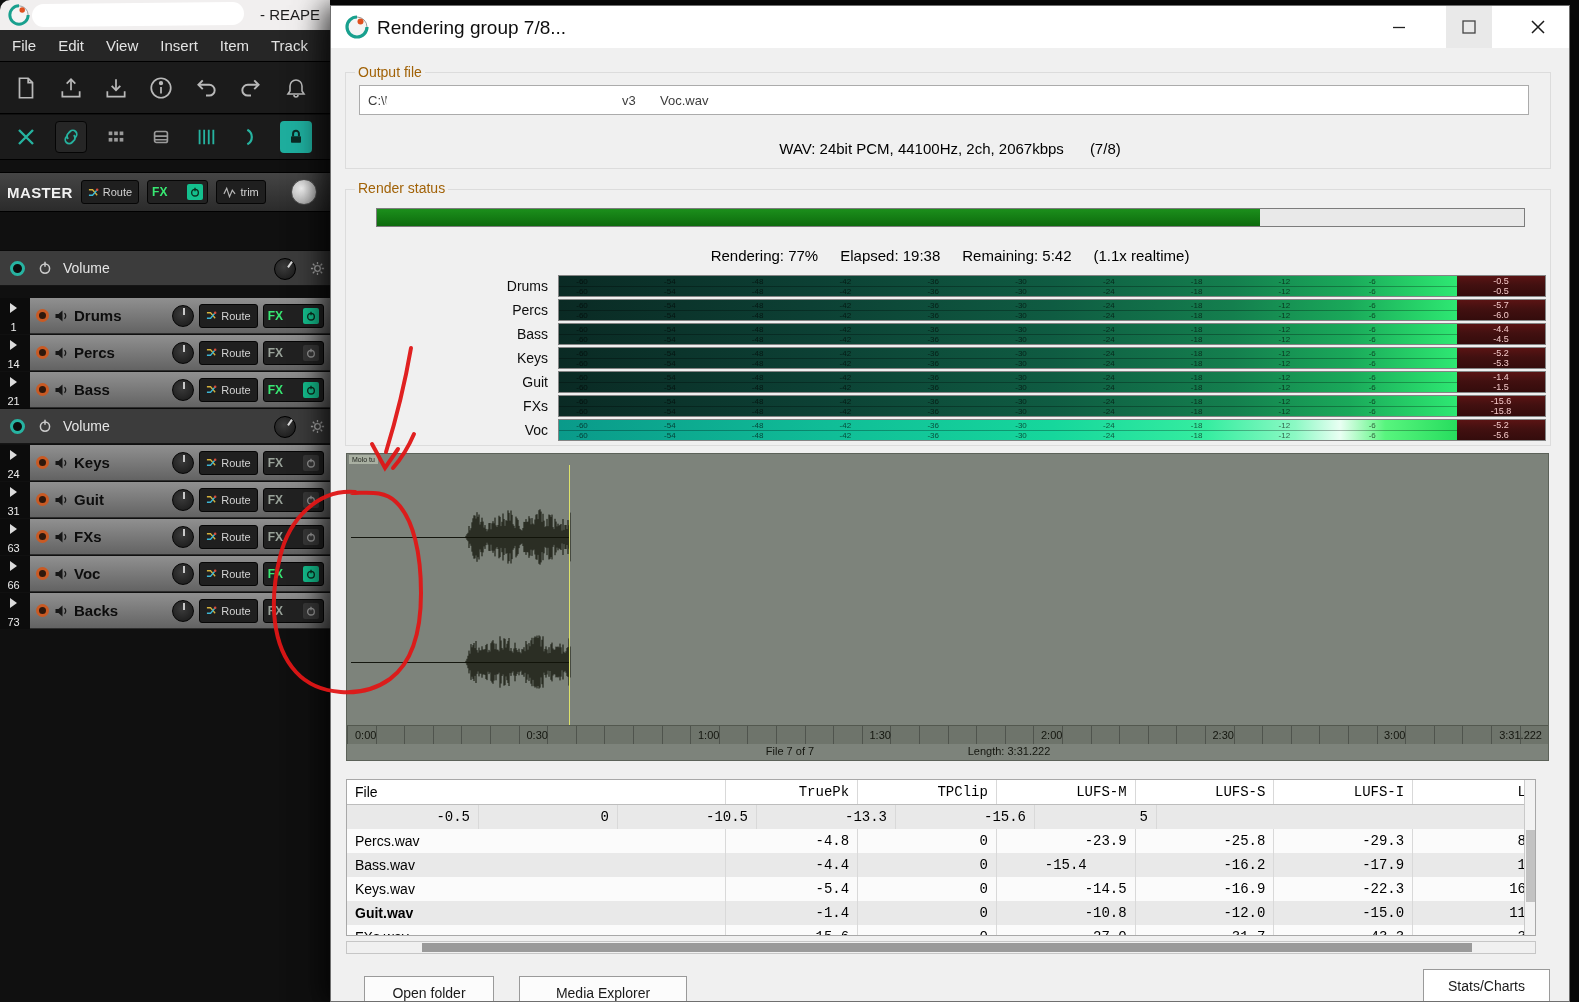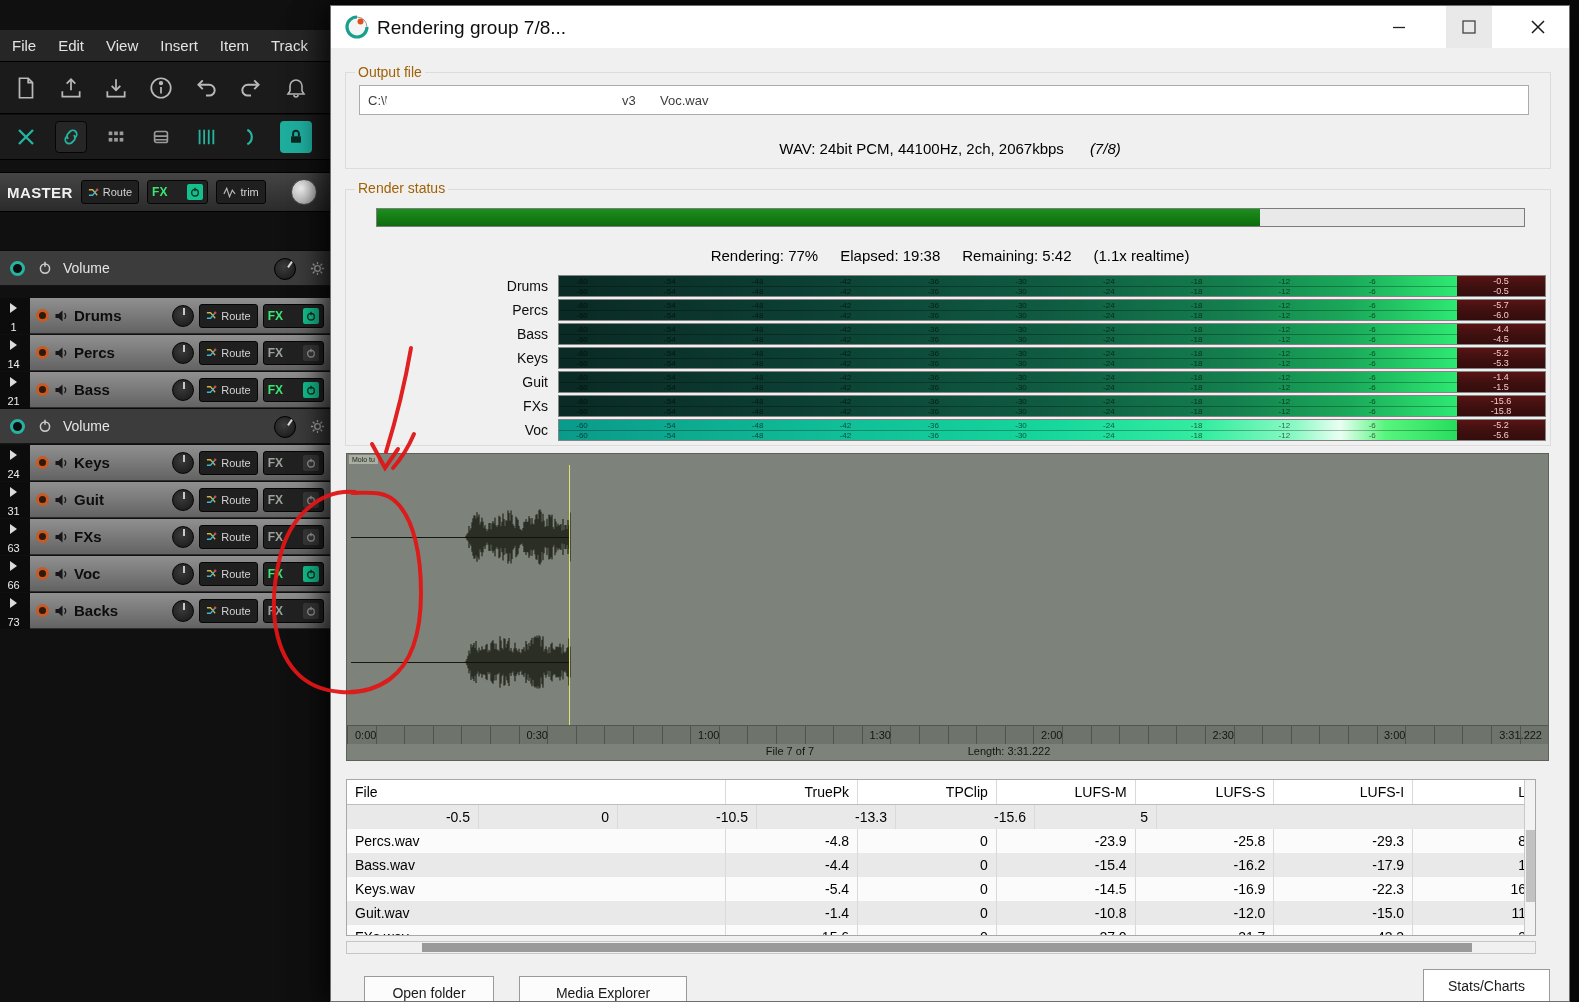--- a/index.html
+++ b/index.html
@@ -52,21 +52,21 @@
   .dlg-logo { position:absolute; left:14px; top:9px; width:24px; height:24px; }
   .dlg-title-text { position:absolute; left:46px; top:11px; font-size:19px; color:#0e0e0e; }
   .win-btn { position:absolute; top:0; width:46px; height:42px; display:flex; align-items:center; justify-content:center; }
   #btn-max { background:#e9e9e9; }
   .group-label { position:absolute; font-size:14px; color:#a16207; background:#f0f0f0; padding:0 3px; z-index:2; }
   .groupbox { position:absolute; border:1px solid #dcdcdc; }
   .path-field { position:absolute; left:28px; top:79px; width:1170px; height:30px; background:#ffffff; border:1px solid #ababab; overflow:hidden; }
   .path-frag { position:absolute; top:7px; font-size:13px; color:#3c3c3c; white-space:pre; }
   .redact-blob { position:absolute; background:#ffffff; border-radius:14px; }
   .fmt-line { position:absolute; left:0; top:134px; width:100%; text-align:center; font-size:15px; color:#000; }
-  .fmt-line .counter { margin-left:26px;font-style:italic; }
+  .fmt-line .counter { margin-left:26px; }
   .progress-track { position:absolute; left:45px; top:202px; width:1149px; height:19px; border:1px solid #7c7c7c; background:#e9e9e9; }
   .progress-fill { height:100%; background:linear-gradient(180deg,#1c8f1c,#0d6b0d); }
   .status-line { position:absolute; left:0; top:241px; width:100%; text-align:center; font-size:15px; color:#000; }
   .status-line span { margin:0 11px; }
   #meters { position:absolute; left:0; top:269px; width:1240px; height:170px; }
   .meter { position:absolute; left:0; width:1216px; height:22px; }
   .m-label { position:absolute; left:0; top:0; width:217px; text-align:right; font-size:14px; color:#0d0d0d; line-height:22px; }
   .m-bar { position:absolute; left:227px; top:0; width:988px; height:22px; border:1px solid rgba(0,0,0,.45); display:flex; }
   .m-grad { position:relative; width:898px; height:100%; }
   .m-grad.inactive { background:linear-gradient(90deg,#0a2a24 0%,#0c4034 28%,#0f5c42 55%,#147f4e 75%,#1aa95a 88%,#27d469 96%,#2ee873 100%); }
@@ -84,37 +84,46 @@
   .timeline { position:absolute; left:0; top:271px; width:100%; height:19px; background:#6e746b; border-top:1px solid #53584f;
     background-image:repeating-linear-gradient(90deg, rgba(0,0,0,.28) 0 1px, transparent 1px 28.6px); }
   .tl-label { position:absolute; top:3px; font-size:11px; color:#14160f; white-space:nowrap; }
   .wf-foot { position:absolute; top:291px; font-size:11px; color:#14160f; transform:translateX(-50%); white-space:nowrap; }
   #stats { position:absolute; left:15px; top:773px; width:1190px; height:157px; border:1px solid #a8a8a8; background:#fff; overflow:hidden; }
   .thead { display:flex; height:25px; background:#ffffff; border-bottom:1px solid #bdbdbd; }
   .cell { border-right:1px solid #d9d9d9; padding:0 8px; font-size:14px; color:#000; white-space:nowrap; overflow:hidden; }
   .thead .cell { line-height:25px; }
   .trow { display:flex; height:24px; }
   .trow .cell { line-height:24px; }
-  .num { text-align:right; }
+  .num { text-align:right;font-family:Liberation Mono, monospace; }
   .vscroll { position:absolute; right:0; top:0; width:11px; height:155px; background:#f2f2f2; border-left:1px solid #c9c9c9; }
   .vthumb { position:absolute; left:1px; top:50px; width:9px; height:72px; background:#c2c2c2; }
   #hscroll { position:absolute; left:15px; top:935px; width:1190px; height:13px; background:#f0f0f0; border:1px solid #c6c6c6; }
   #hthumb { position:absolute; left:75px; top:1px; width:1050px; height:9px; background:#9a9a9a; }
   .foot-btn { position:absolute; height:40px; border:1px solid #9a9a9a; background:#fcfcfc; font-size:14px; color:#1a1a1a; display:flex; justify-content:center; padding-top:8px; }
   #btn-open { left:33px; top:970px; width:130px; }
   #btn-media { left:188px; top:970px; width:168px; }
   #btn-stats { left:1092px; top:963px; width:127px; background:#ffffff; }
 
   
   #anno { position:absolute; left:0; top:0; width:1579px; height:1002px; z-index:60; pointer-events:none; }
 </style>
 </head>
 <body>
 
 <div id="reaper">
+  <div class="rp-title">
+    <svg class="rp-logo" viewBox="0 0 24 24">
+      <circle cx="12" cy="12" r="10" fill="#f4f4f4" stroke="#999" stroke-width="1"></circle>
+      <path d="M12 2 a10 10 0 1 0 10 10" stroke="#18a08e" stroke-width="3.2" fill="none"></path>
+      <circle cx="15.5" cy="6.5" r="3" fill="#e0501e"></circle>
+    </svg>
+    <div class="rp-title-blob"></div>
+    <span class="rp-title-frag">- REAPE</span>
+  </div>
 
   <div class="rp-menu" id="rp-menu">
       <span>File</span>
       <span>Edit</span>
       <span>View</span>
       <span>Insert</span>
       <span>Item</span>
       <span>Track</span>
     </div>
 
@@ -1002,36 +1011,36 @@
           <div class="cell num" style="width: 139px;">0</div>
           <div class="cell num" style="width: 139px;">-23.9</div>
           <div class="cell num" style="width: 139px;">-25.8</div>
           <div class="cell num" style="width: 139px;">-29.3</div>
           <div class="cell num" style="width: 122px;">8</div>
         </div>
         <div class="trow" style="background: rgb(233, 233, 233);">
           <div class="cell" style="width: 380px;">Bass.wav</div>
           <div class="cell num" style="width: 132px;">-4.4</div>
           <div class="cell num" style="width: 139px;">0</div>
-          <div class="cell num" style="width: 139px;">-15.4</div>
+          <div class="cell num" style="width: 139px; text-align: center;">-15.4</div>
           <div class="cell num" style="width: 139px;">-16.2</div>
           <div class="cell num" style="width: 139px;">-17.9</div>
           <div class="cell num" style="width: 122px;">1</div>
         </div>
         <div class="trow" style="background: rgb(251, 251, 251);">
           <div class="cell" style="width: 380px;">Keys.wav</div>
           <div class="cell num" style="width: 132px;">-5.4</div>
           <div class="cell num" style="width: 139px;">0</div>
           <div class="cell num" style="width: 139px;">-14.5</div>
           <div class="cell num" style="width: 139px;">-16.9</div>
           <div class="cell num" style="width: 139px;">-22.3</div>
           <div class="cell num" style="width: 122px;">16</div>
         </div>
         <div class="trow" style="background: rgb(233, 233, 233);">
-          <div class="cell" style="width: 380px;">Guit.wav</div>
+          <div class="cell" style="width: 380px; font-weight: bold;">Guit.wav</div>
           <div class="cell num" style="width: 132px;">-1.4</div>
           <div class="cell num" style="width: 139px;">0</div>
           <div class="cell num" style="width: 139px;">-10.8</div>
           <div class="cell num" style="width: 139px;">-12.0</div>
           <div class="cell num" style="width: 139px;">-15.0</div>
           <div class="cell num" style="width: 122px;">11</div>
         </div>
         <div class="trow" style="background: rgb(251, 251, 251);">
           <div class="cell" style="width: 380px;">FXs.wav</div>
           <div class="cell num" style="width: 132px;">-15.6</div>

